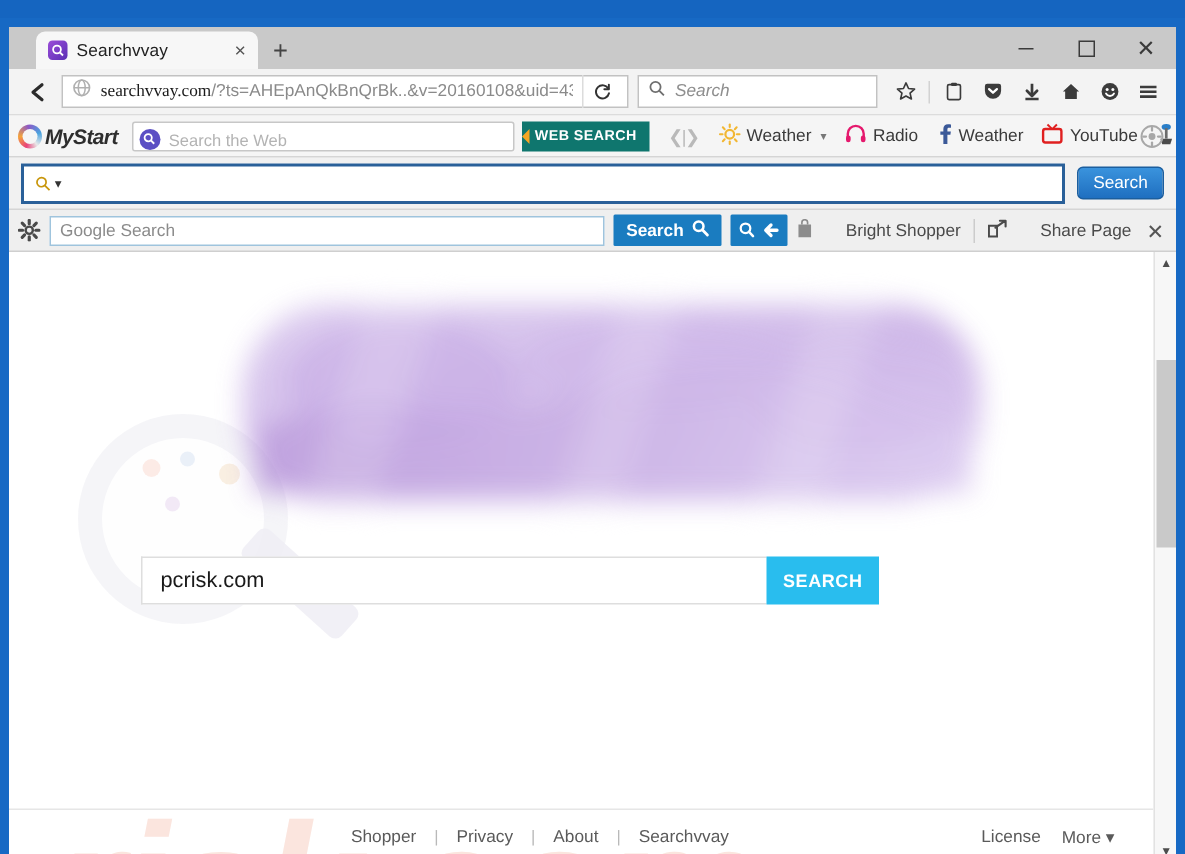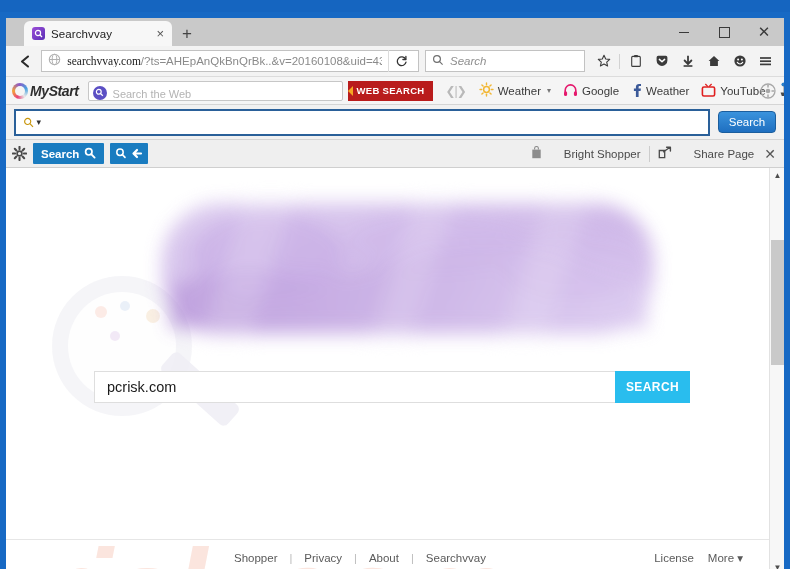--- a/index.html
+++ b/index.html
@@ -157,21 +157,21 @@
     position:relative;
   }
   .ms-mag {
     width:14px; height:14px; border-radius:50%;
     background:#5b4fc4;
     display:flex; align-items:center; justify-content:center;
     flex:0 0 14px;
   }
   #ms-search .ph { font-size:11px; color:#b3b3b3; }
   #websearch-btn {
-    flex:0 0 auto; height:20px; background:#b91c1c;
+    flex:0 0 auto; height:20px; background:#0f766e;
     color:#fff; font-size:9.5px; font-weight:bold; letter-spacing:.3px;
     display:flex; align-items:center; padding:0 9px;
     margin-left:-1px; cursor:pointer; position:relative;
   }
   #websearch-btn::before {
     content:""; position:absolute; left:-5px; top:50%;
     margin-top:-5px; width:0; height:0;
     border:5px solid transparent; border-right-color:#f5a623;
   }
   .ms-divider {
@@ -294,21 +294,21 @@
     position:absolute; left:142px; top:25px;
     width:520px; height:155px;
     pointer-events:none;
     filter:blur(9px);
     opacity:.85;
   }
 
   
   #big-search-row {
     position:absolute; left:88px; top:203px;
-    width:596px; height:32px;
+    width:492px; height:32px;
     display:flex;
   }
   #big-search-input {
     flex:1 1 auto; height:32px;
     background:#fff;
     border:1px solid #dedede; border-right:none;
     display:flex; align-items:center; padding:0 12px;
   }
   #big-search-value { font-size:14.5px; color:#1a1a1a; }
   #big-search-btn {
@@ -508,21 +508,21 @@
     </div>
 
     <div class="ms-link">
       <span>
         <svg width="15" height="14" viewBox="0 0 15 14">
               <path d="M2.2 9.5 V7.2 a5.3 5.3 0 0 1 10.6 0 V9.5" fill="none" stroke="#e5196d" stroke-width="1.6"></path>
               <rect x="1" y="8.3" width="3.1" height="4.6" rx="1.5" fill="#e5196d"></rect>
               <rect x="10.9" y="8.3" width="3.1" height="4.6" rx="1.5" fill="#e5196d"></rect>
             </svg>
       </span>
-      <span>Google</span>
+      <span>Radio</span>
     </div>
 
     <div class="ms-link">
       <span>
         <svg width="11" height="14" viewBox="0 0 11 14">
               <path d="M7.6 14 V7.9 H9.6 L9.9 5.6 H7.6 V4.2 c0-.7.2-1.1 1.1-1.1 H10 V1 C9.7 1 8.9.9 8 .9 6.1.9 4.9 2 4.9 4 V5.6 H2.9 V7.9 H4.9 V14z" fill="#3b5998"></path>
             </svg>
       </span>
       <span>Weather</span>
     </div>
@@ -581,20 +581,23 @@
               <line x1="7.5" y1="11.9" x2="7.5" y2="14.1"></line>
               <line x1="0.9" y1="7.5" x2="3.1" y2="7.5"></line>
               <line x1="11.9" y1="7.5" x2="14.1" y2="7.5"></line>
               <line x1="2.8" y1="2.8" x2="4.4" y2="4.4"></line>
               <line x1="10.6" y1="10.6" x2="12.2" y2="12.2"></line>
               <line x1="2.8" y1="12.2" x2="4.4" y2="10.6"></line>
               <line x1="10.6" y1="4.4" x2="12.2" y2="2.8"></line>
             </g>
           </svg>
     </span>
+    <div id="bs-input">
+      <span class="ph">Google Search</span>
+    </div>
     <div id="bs-search-btn">
       <span>Search</span>
       <span>
         <svg width="12" height="12" viewBox="0 0 12 12">
               <circle cx="4.8" cy="4.8" r="3.2" fill="none" stroke="#fff" stroke-width="1.7"></circle>
               <line x1="7.2" y1="7.2" x2="10.6" y2="10.6" stroke="#fff" stroke-width="1.9" stroke-linecap="round"></line>
             </svg>
       </span>
     </div>
     <div id="bs-back-btn">

